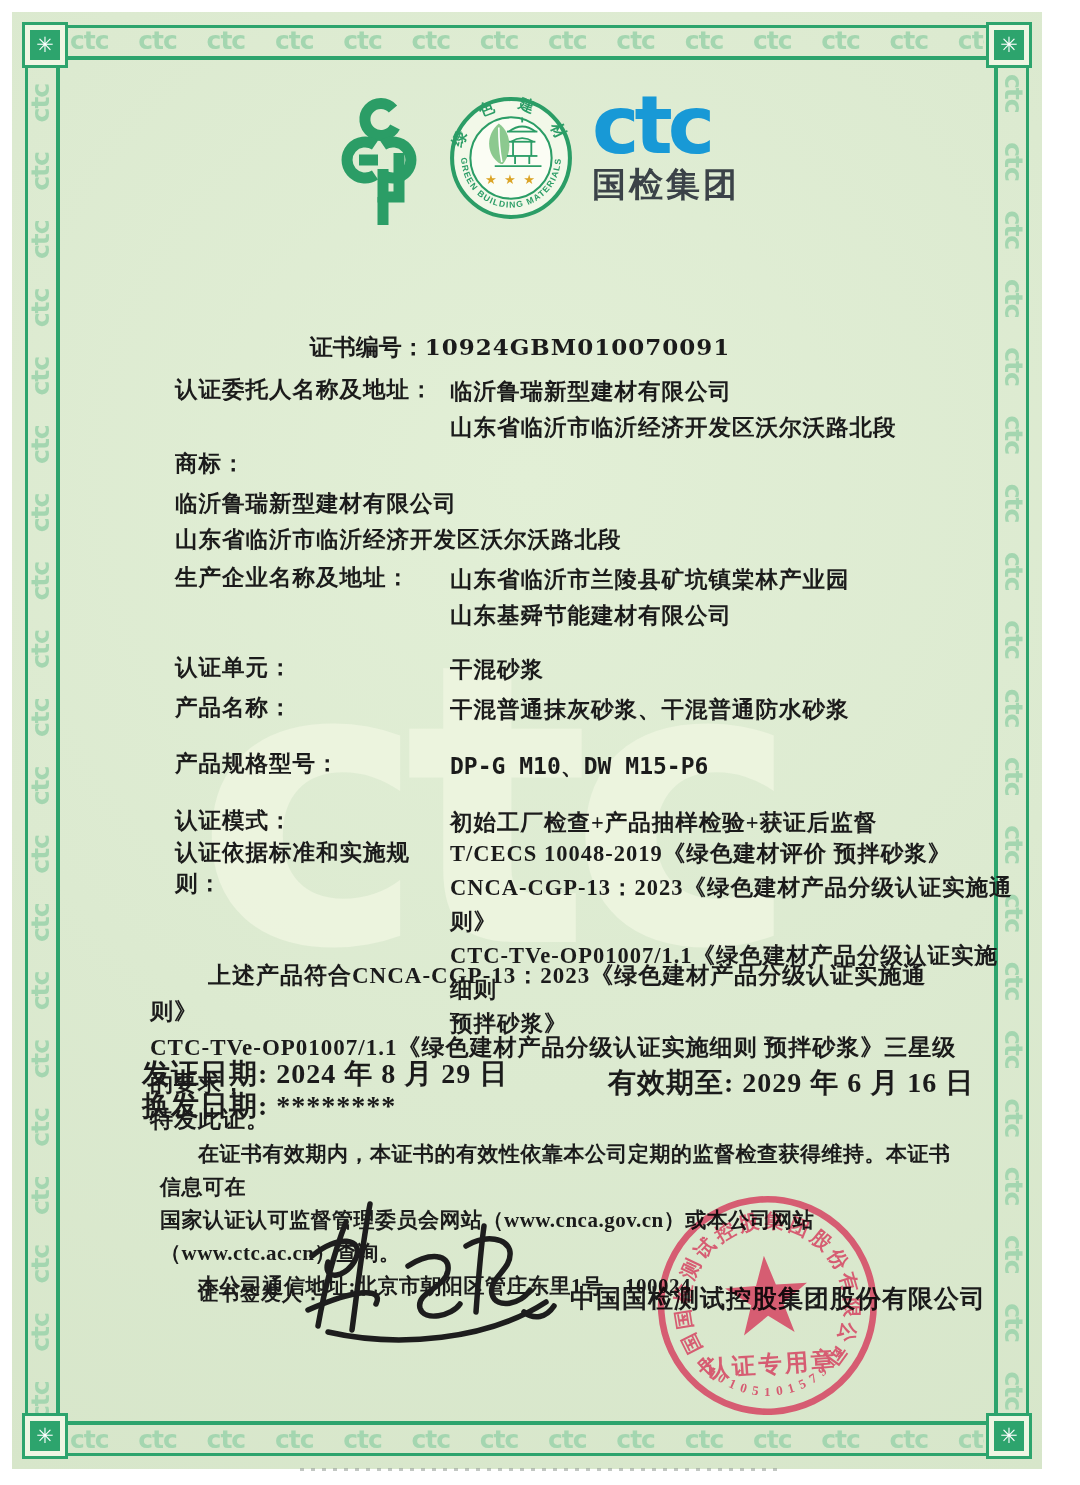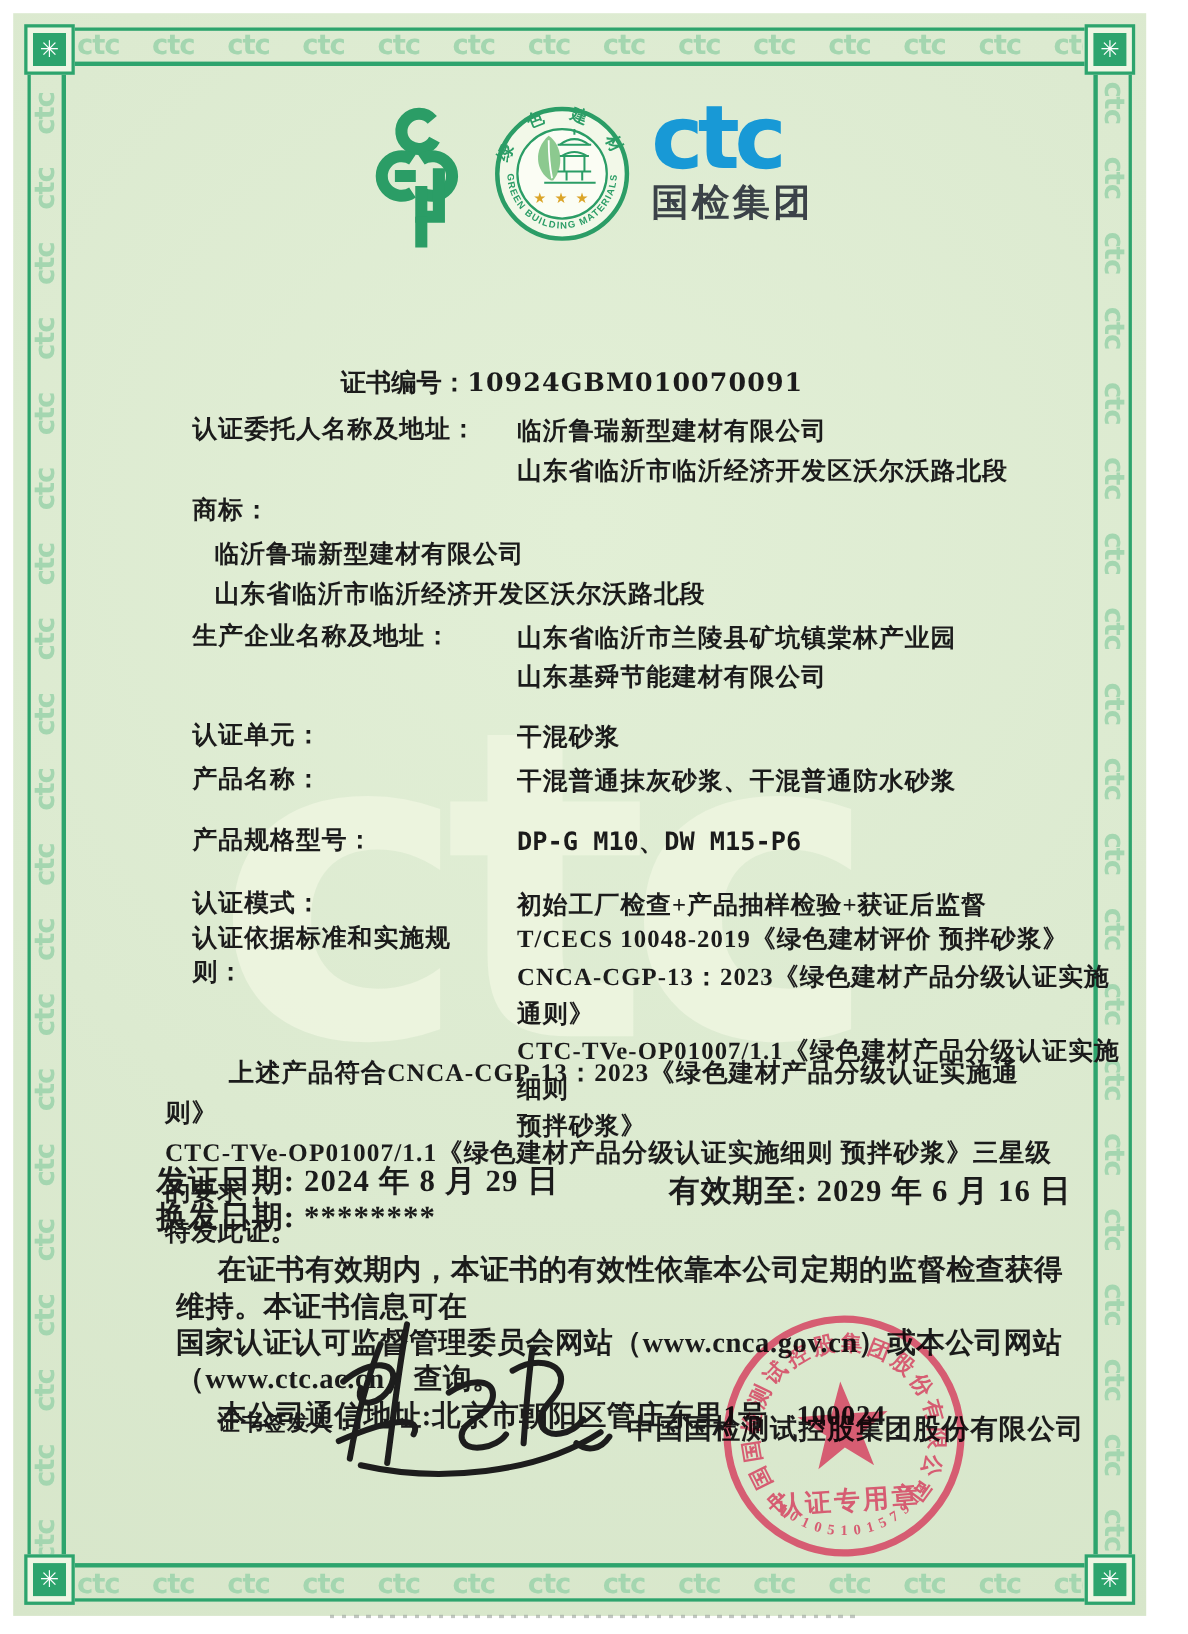--- a/index.html
+++ b/index.html
@@ -35,28 +35,28 @@
                  color:#1899d6;letter-spacing:-5px;}
   .ctclogo .sub{font-family:"DejaVu Sans",sans-serif;font-weight:bold;font-size:34px;line-height:36px;
                 color:#3b4248;letter-spacing:3px;margin-top:2px;}
   .title{position:absolute;left:0;right:40px;top:238px;text-align:center;font-size:58px;font-weight:bold;
          color:#36a376;letter-spacing:2px;}
   .certline{position:absolute;left:0;right:40px;top:332px;text-align:center;font-size:23px;font-weight:bold;}
   .certline .num{font-family:"DejaVu Serif","Liberation Serif",serif;letter-spacing:1px;}
   
   .row{position:absolute;left:175px;right:60px;display:flex;font-size:22.5px;font-weight:bold;}
   .flabel{width:275px;flex:none;letter-spacing:1px;}
-  .fvalue{line-height:36px;letter-spacing:1px;margin-left:20px;}
+  .fvalue{line-height:36px;letter-spacing:1px;}
   .fvalue.tight{line-height:34px;}
   .mono{font-family:"DejaVu Sans Mono","Liberation Mono",monospace;font-size:23px;letter-spacing:0;}
   
   .statement{position:absolute;left:150px;right:120px;top:958px;font-size:23px;font-weight:bold;line-height:36px;letter-spacing:1px;}
   .statement .ind{text-indent:58px;}
   .dateline{position:absolute;font-size:28px;font-weight:bold;letter-spacing:1px;}
-  .notice{position:absolute;left:160px;right:110px;top:1138px;font-size:26px;font-weight:bold;line-height:33px;letter-spacing:0.5px;}
+  .notice{position:absolute;left:160px;right:110px;top:1138px;font-size:21px;font-weight:bold;line-height:33px;letter-spacing:0.5px;}
   .notice .ind{text-indent:38px;}
   
   .signer{position:absolute;left:198px;top:1280px;font-size:20px;font-weight:bold;letter-spacing:1px;}
   .company{position:absolute;left:570px;top:1282px;font-size:25px;font-weight:bold;letter-spacing:1px;}
   .sig{position:absolute;left:288px;top:1192px;}
   .sealwrap{position:absolute;left:650px;top:1188px;transform:rotate(-4deg);mix-blend-mode:multiply;opacity:.92;}
   .seal-text{font-family:"Liberation Serif",serif;font-weight:bold;fill:#d6506a;}
   .artifact{position:absolute;left:300px;top:1468px;width:480px;height:3px;
             background:repeating-linear-gradient(90deg,#9aa29b 0 4px,transparent 4px 11px);opacity:.6;}
 </style>

